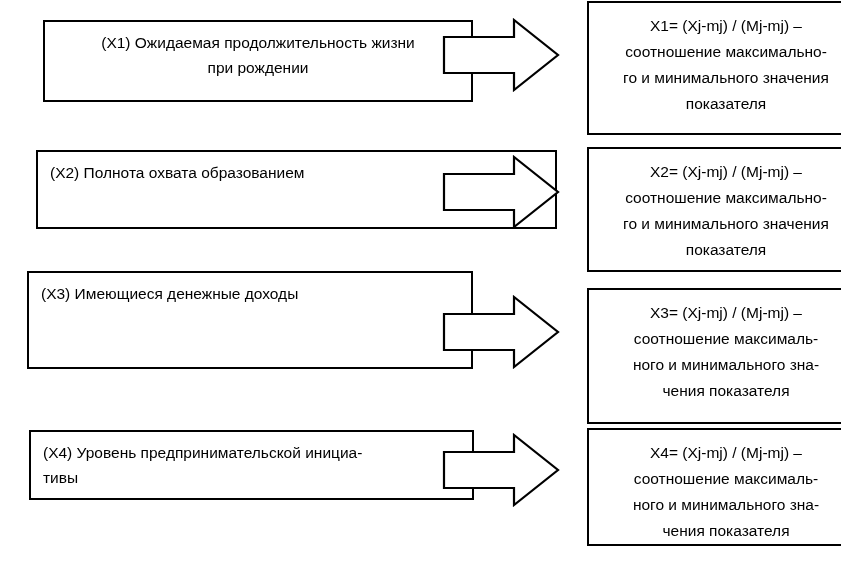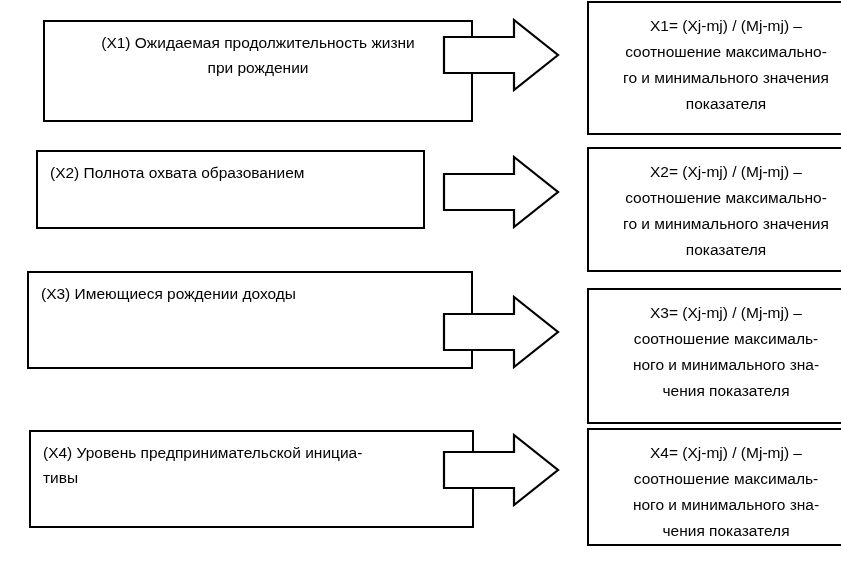--- a/index.html
+++ b/index.html
@@ -57,73 +57,73 @@
   .arrow svg {
     display: block;
     overflow: visible;
   }
 </style>
 </head>
 <body>
 
 <div id="canvas">
 
-  <div class="box left-box centered" style="left:14px; top:20px; width:430px; height:102px;">
+  <div class="box left-box centered" style="left:14px; top:20px; width:430px; height:82px;">
     <div class="box-text">(X1) Ожидаемая продолжительность жизни
 при рождении</div>
   </div>
 
   <div class="arrow" style="left:444px; top:18px;">
     <svg width="116" height="74" viewBox="0 0 116 74">
       <polygon points="0,19 70,19 70,2 114,37 70,72 70,55 0,55" fill="#ffffff" stroke="#000000" stroke-width="2.2" stroke-linejoin="miter"></polygon>
     </svg>
   </div>
 
   <div class="box right-box" style="left:558px; top:1px; width:278px; height:134px;">
     <div class="box-text">X1= (Xj-mj) / (Mj-mj) –
 соотношение максимально-
 го и минимального значения
 показателя</div>
   </div>
 
-  <div class="box left-box" style="left:7px; top:150px; width:389px; height:79px;">
+  <div class="box left-box" style="left:7px; top:150px; width:521px; height:79px;">
     <div class="box-text">(X2) Полнота охвата образованием</div>
   </div>
 
   <div class="arrow" style="left:444px; top:155px;">
     <svg width="116" height="74" viewBox="0 0 116 74">
       <polygon points="0,19 70,19 70,2 114,37 70,72 70,55 0,55" fill="#ffffff" stroke="#000000" stroke-width="2.2" stroke-linejoin="miter"></polygon>
     </svg>
   </div>
 
   <div class="box right-box" style="left:558px; top:147px; width:278px; height:125px;">
     <div class="box-text">X2= (Xj-mj) / (Mj-mj) –
 соотношение максимально-
 го и минимального значения
 показателя</div>
   </div>
 
   <div class="box left-box" style="left:-2px; top:271px; width:446px; height:98px;">
-    <div class="box-text">(X3) Имеющиеся рождении доходы</div>
+    <div class="box-text">(X3) Имеющиеся денежные доходы</div>
   </div>
 
   <div class="arrow" style="left:444px; top:295px;">
     <svg width="116" height="74" viewBox="0 0 116 74">
       <polygon points="0,19 70,19 70,2 114,37 70,72 70,55 0,55" fill="#ffffff" stroke="#000000" stroke-width="2.2" stroke-linejoin="miter"></polygon>
     </svg>
   </div>
 
   <div class="box right-box" style="left:558px; top:288px; width:278px; height:136px;">
     <div class="box-text">X3= (Xj-mj) / (Mj-mj) –
 соотношение максималь-
 ного и минимального зна-
 чения показателя</div>
   </div>
 
-  <div class="box left-box" style="left:0px; top:430px; width:445px; height:98px;">
+  <div class="box left-box" style="left:0px; top:430px; width:445px; height:70px;">
     <div class="box-text">(X4) Уровень предпринимательской инициа-
 тивы</div>
   </div>
 
   <div class="arrow" style="left:444px; top:433px;">
     <svg width="116" height="74" viewBox="0 0 116 74">
       <polygon points="0,19 70,19 70,2 114,37 70,72 70,55 0,55" fill="#ffffff" stroke="#000000" stroke-width="2.2" stroke-linejoin="miter"></polygon>
     </svg>
   </div>
 

